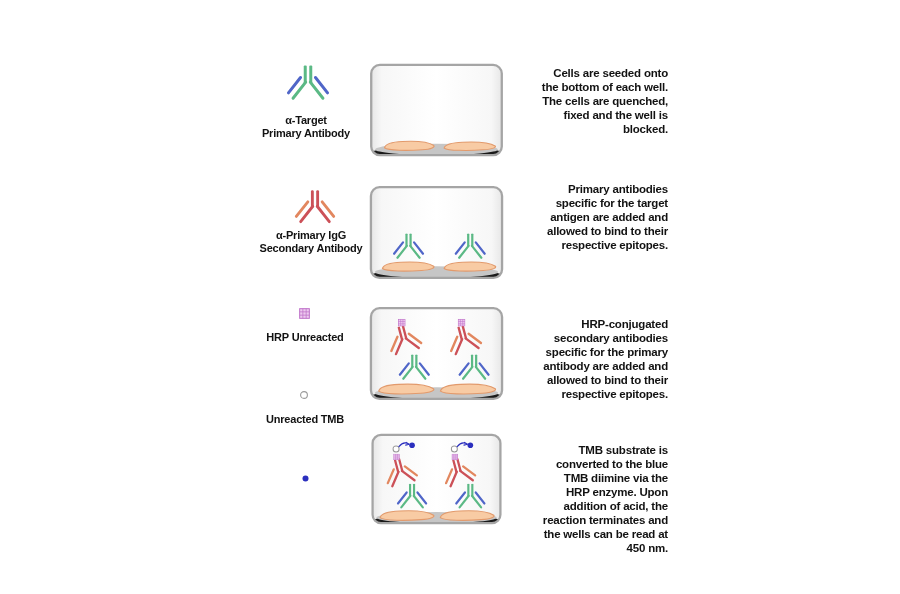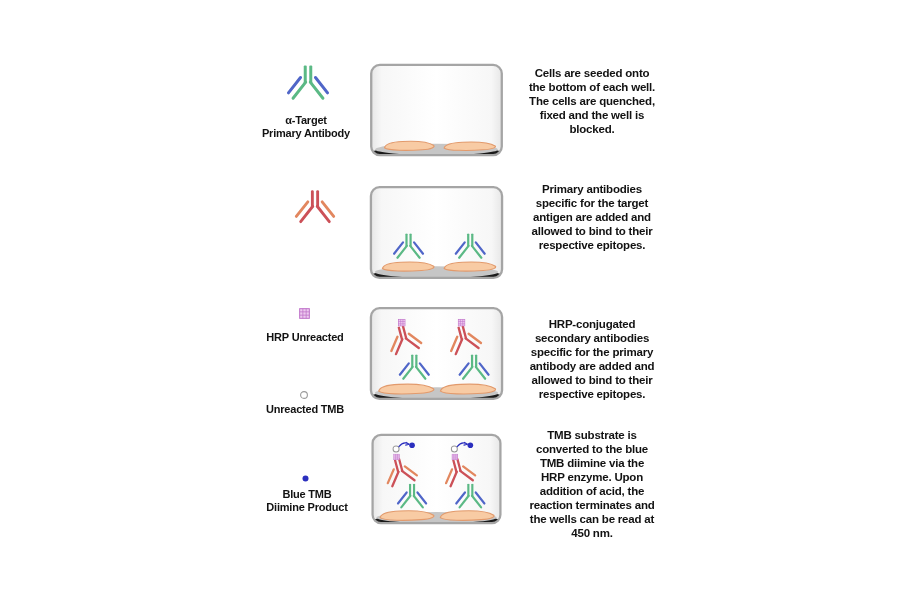--- a/index.html
+++ b/index.html
@@ -2,21 +2,21 @@
 <html style="--color-primary-heavy: #5bb985; --color-primary-light: #5066c8; --color-secondary-heavy: #cc5158; --color-secondary-light: #e2875f; --color-hrp-fill: #edc9ef; --color-hrp-stroke: #bf72c9; --color-tmb-blue: #2b2fbe; --color-tmb-circle: #9a9a9a; --color-cell-fill: #f8cba4; --color-cell-stroke: #e29a6c; --color-well-border: #a5a5a5; --color-well-base: #1a1a1a; --color-well-floor: #c6c6c6; --color-text: #121212;"><head>
 <meta charset="utf-8">
 <style>
   html,body{margin:0;padding:0;background:#ffffff;}
   #canvas{position:relative;width:900px;height:594px;background:#ffffff;overflow:hidden;
           font-family:"Liberation Sans",sans-serif;color:var(--color-text,#121212);}
   .abs{position:absolute;}
   .legend-label{font-weight:700;font-size:11px;line-height:13px;text-align:center;
                 white-space:pre-line;letter-spacing:-0.2px;}
   .desc{font-weight:700;font-size:11.5px;line-height:14px;white-space:pre-line;
-        letter-spacing:-0.2px;text-align:center;}
+        letter-spacing:-0.2px;text-align:right;}
   .chain-heavy{stroke:var(--heavy,#555);}
   .chain-light{stroke:var(--light,#999);}
   .use-primary{--heavy:var(--color-primary-heavy,#5bb985);--light:var(--color-primary-light,#5066c8);}
   .use-secondary{--heavy:var(--color-secondary-heavy,#cc5158);--light:var(--color-secondary-light,#e2875f);}
   .cell-shape{fill:var(--color-cell-fill,#f8cba4);stroke:var(--color-cell-stroke,#e29a6c);stroke-width:1.2;}
   .hrp-rect{fill:var(--color-hrp-fill,#edc9ef);stroke:var(--color-hrp-stroke,#bf72c9);stroke-width:0.9;}
   .hrp-grid{stroke:var(--color-hrp-stroke,#bf72c9);stroke-width:0.7;fill:none;}
   .well-border{stroke:var(--color-well-border,#a5a5a5);stroke-width:2.4;fill:none;}
   .well-base{fill:var(--color-well-base,#1a1a1a);}
   .well-floor{fill:var(--color-well-floor,#c6c6c6);}
@@ -63,36 +63,36 @@
 
   <svg class="abs" style="left:285px;top:64px" width="46" height="42" viewBox="0 0 40 34">
     <use href="#antibody" class="use-primary"></use>
   </svg>
   <div class="abs legend-label" style="left:226px;top:114px;width:160px">α-Target
 Primary Antibody</div>
 
   <svg class="abs" style="left:293px;top:189px" width="44" height="40" viewBox="0 0 40 34">
     <use href="#antibody" class="use-secondary"></use>
   </svg>
+  <div class="abs legend-label" style="left:231px;top:229px;width:160px">α-Primary IgG
+Secondary Antibody</div>
 
   <svg class="abs" style="left:299px;top:308px" width="11" height="11" viewBox="0 0 10 10">
     <use href="#hrp"></use>
   </svg>
   <div class="abs legend-label" style="left:225px;top:331px;width:160px">HRP Unreacted</div>
 
   <svg class="abs" style="left:299px;top:390px" width="10" height="10" viewBox="0 0 10 10">
     <circle class="tmb-circle" cx="5" cy="5" r="3.4"></circle>
   </svg>
-  <div class="abs legend-label" style="left:225px;top:403px;width:160px">Unreacted TMB</div>
+  <div class="abs legend-label" style="left:225px;top:413px;width:160px">Unreacted TMB</div>
 
   <svg class="abs" style="left:301px;top:474px" width="9" height="9" viewBox="0 0 9 9">
     <circle class="tmb-dot" cx="4.5" cy="4.5" r="3"></circle>
   </svg>
-  <div class="abs legend-label" style="left:227px;top:488px;width:160px">Blue TMB
-Diimine Product</div>
 
   <svg class="abs" style="left:369px;top:63px" width="135" height="96" viewBox="0 0 140 100">
     <g clip-path="url(#wellclip)">
       <rect x="2" y="2" width="136" height="94" rx="9" fill="url(#wellgrad)"></rect>
       <ellipse class="well-base" cx="70" cy="94" rx="69" ry="7.5"></ellipse>
       <ellipse class="well-floor" cx="70" cy="90" rx="64" ry="6"></ellipse>
       <use href="#cell" x="14" y="79" width="56" height="13"></use>
       <use href="#cell" x="76" y="80" width="58" height="12"></use>
     </g>
     <rect class="well-border" x="2" y="2" width="136" height="94" rx="9"></rect>
@@ -167,21 +167,21 @@
       <use href="#hrp" x="86" y="22" width="7" height="7"></use>
       <circle class="tmb-circle" cx="27" cy="17" r="3.2"></circle>
       <path class="tmb-arrow" d="M30,14.5 Q35,8 41,12 M41,12 l-3.2,-2 M41,12 l-3.8,0.9"></path>
       <circle class="tmb-dot" cx="44" cy="13" r="3"></circle>
       <circle class="tmb-circle" cx="89" cy="17" r="3.2"></circle>
       <path class="tmb-arrow" d="M92,14.5 Q97,8 103,12 M103,12 l-3.2,-2 M103,12 l-3.8,0.9"></path>
       <circle class="tmb-dot" cx="106" cy="13" r="3"></circle>
     </g>
     <rect class="well-border" x="2" y="2" width="136" height="94" rx="9"></rect>
   </svg>
-  <div class="abs desc" style="left:516px;top:428px;width:152px">TMB substrate is
+  <div class="abs desc" style="left:516px;top:443px;width:152px">TMB substrate is
 converted to the blue
 TMB diimine via the
 HRP enzyme. Upon
 addition of acid, the
 reaction terminates and
 the wells can be read at
 450 nm.</div>
 
 </div>
 

